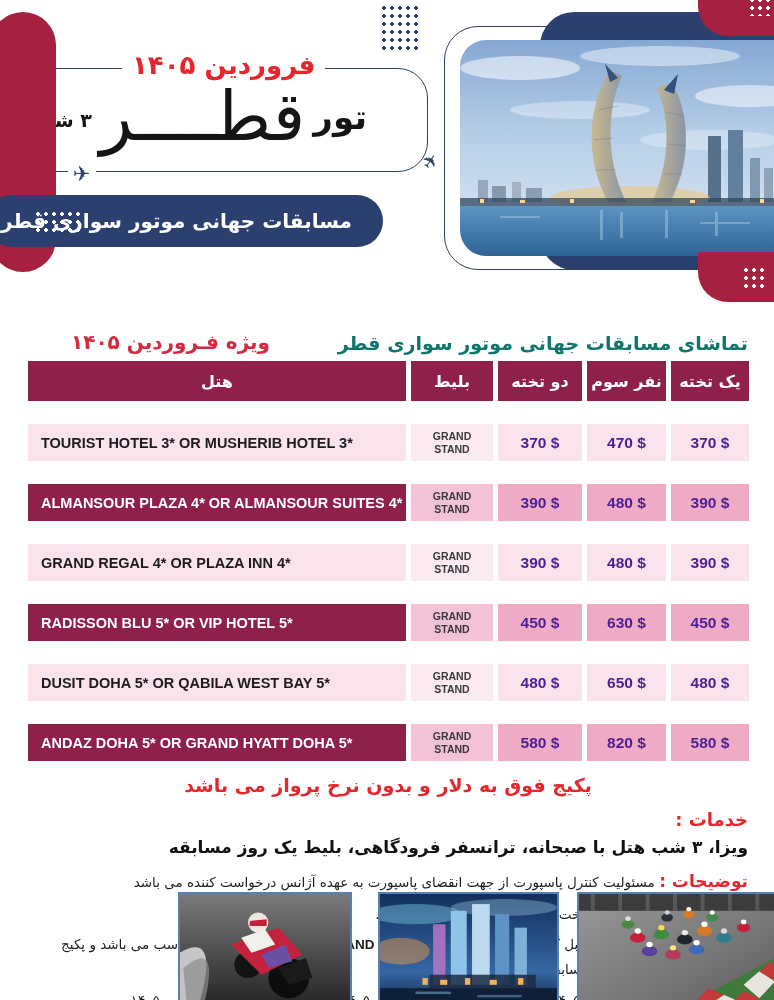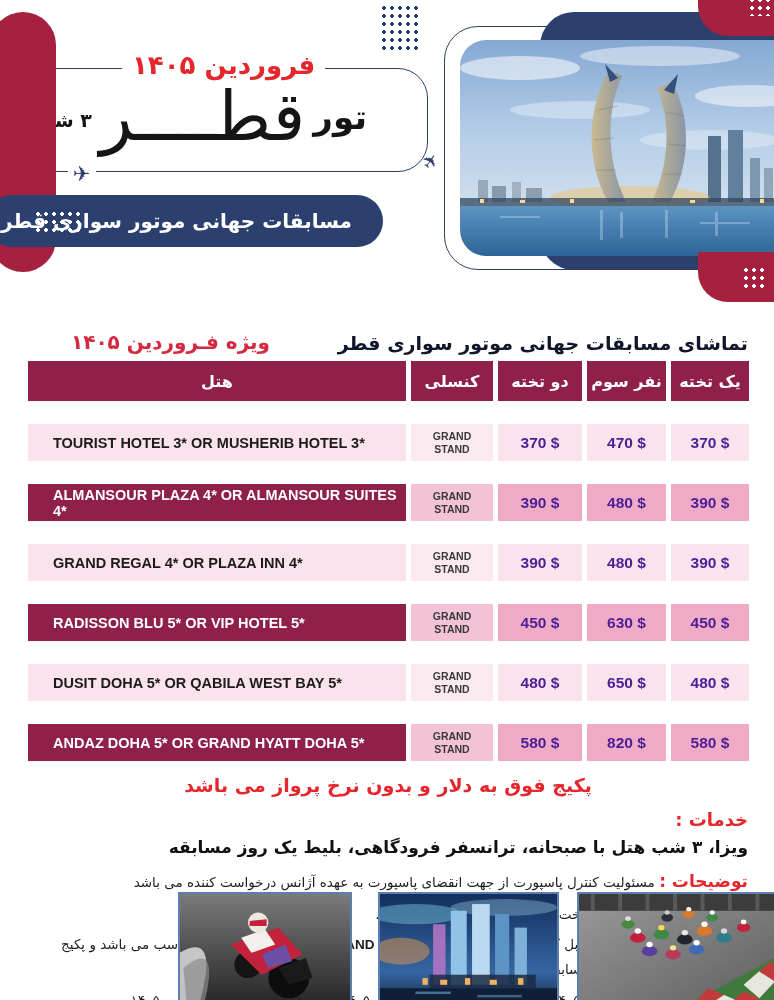--- a/index.html
+++ b/index.html
@@ -30,29 +30,29 @@
   .hero{position:absolute;left:444px;top:40px;width:330px;height:216px;border-radius:26px 0 0 26px;overflow:hidden;z-index:2;}
   .hero svg{display:block;width:100%;height:100%;}
   .corner-red{position:absolute;background:#a6203f;z-index:5;}
   .corner-red.tr{left:682px;top:0;width:92px;height:36px;border-bottom-left-radius:30px;}
   .corner-red.br{left:682px;top:252px;width:92px;height:50px;border-bottom-left-radius:30px;}
   .corner-dots-tr{--dc:#ffffff;left:50px;top:-4px;width:24px;height:20px;}
   .corner-dots-br{--dc:#ffffff;left:44px;top:14px;width:24px;height:24px;}
   
   .content{position:absolute;left:28px;top:330px;width:720px;}
   .titles{display:flex;justify-content:space-between;direction:rtl;align-items:flex-end;}
-  .title-r{color:#0f172a;font-size:19px;font-weight:bold;}
+  .title-r{color:#0f766e;font-size:19px;font-weight:bold;}
   .title-l{color:#d42940;font-size:20px;font-weight:bold;margin-left:43px;}
   .table{margin-top:7px;display:flex;flex-direction:column;gap:23px;}
   .t-head,.t-row{display:grid;grid-template-columns:378px 82px 84px 79px 78px;gap:5px;direction:ltr;}
   .t-head > div{background:#8e2049;color:#fff;height:40px;display:flex;align-items:center;justify-content:center;
                 font-weight:bold;font-size:16px;direction:rtl;}
   .t-row > div{height:37px;display:flex;align-items:center;justify-content:center;
                font-family:"Liberation Sans","DejaVu Sans",sans-serif;}
-  .c-hotel{justify-content:flex-start !important;padding-left:25px;font-weight:bold;font-size:14.5px;color:#1c1c1c;}
+  .c-hotel{justify-content:flex-start !important;padding-left:13px;font-weight:bold;font-size:14.5px;color:#1c1c1c;}
   .c-ticket{font-size:10.5px;font-weight:bold;color:#3a3a3a;text-align:center;line-height:1.2;padding:0 14px;}
   .c-price{font-size:15.5px;font-weight:600;color:#4c1d95;direction:ltr;}
   .t-row:nth-child(even) > div{background:#fae3ec;}
   .t-row:nth-child(even) .c-ticket{background:#fbebf1;}
   .t-row:nth-child(odd) > div{background:#efabc6;}
   .t-row:nth-child(odd) .c-ticket{background:#f3c2d6;}
   .t-row:nth-child(odd) .c-hotel{background:#8e2049;color:#fff;}
   
   .notes{direction:rtl;text-align:right;color:#1d1d1d;}
   .n-package{text-align:center;color:#e5262c;font-weight:bold;font-size:19px;margin-top:13px;}
@@ -180,21 +180,21 @@
   <div class="content">
 
     <div class="titles">
       <div class="title-r">تماشای مسابقات جهانی موتور سواری قطر</div>
       <div class="title-l">ویژه فـروردین ۱۴۰۵</div>
     </div>
 
     <div class="table">
       <div class="t-head">
         <div>هتل</div>
-        <div>کنسلی</div>
+        <div>بلیط</div>
         <div>دو تخته</div>
         <div>نفر سوم</div>
         <div>یک تخته</div>
       </div>
       <div class="t-row">
         <div class="c-hotel">TOURIST HOTEL 3* OR MUSHERIB HOTEL 3*</div>
         <div class="c-ticket">GRAND STAND</div>
         <div class="c-price">370 $</div>
         <div class="c-price">470 $</div>
         <div class="c-price">370 $</div>

